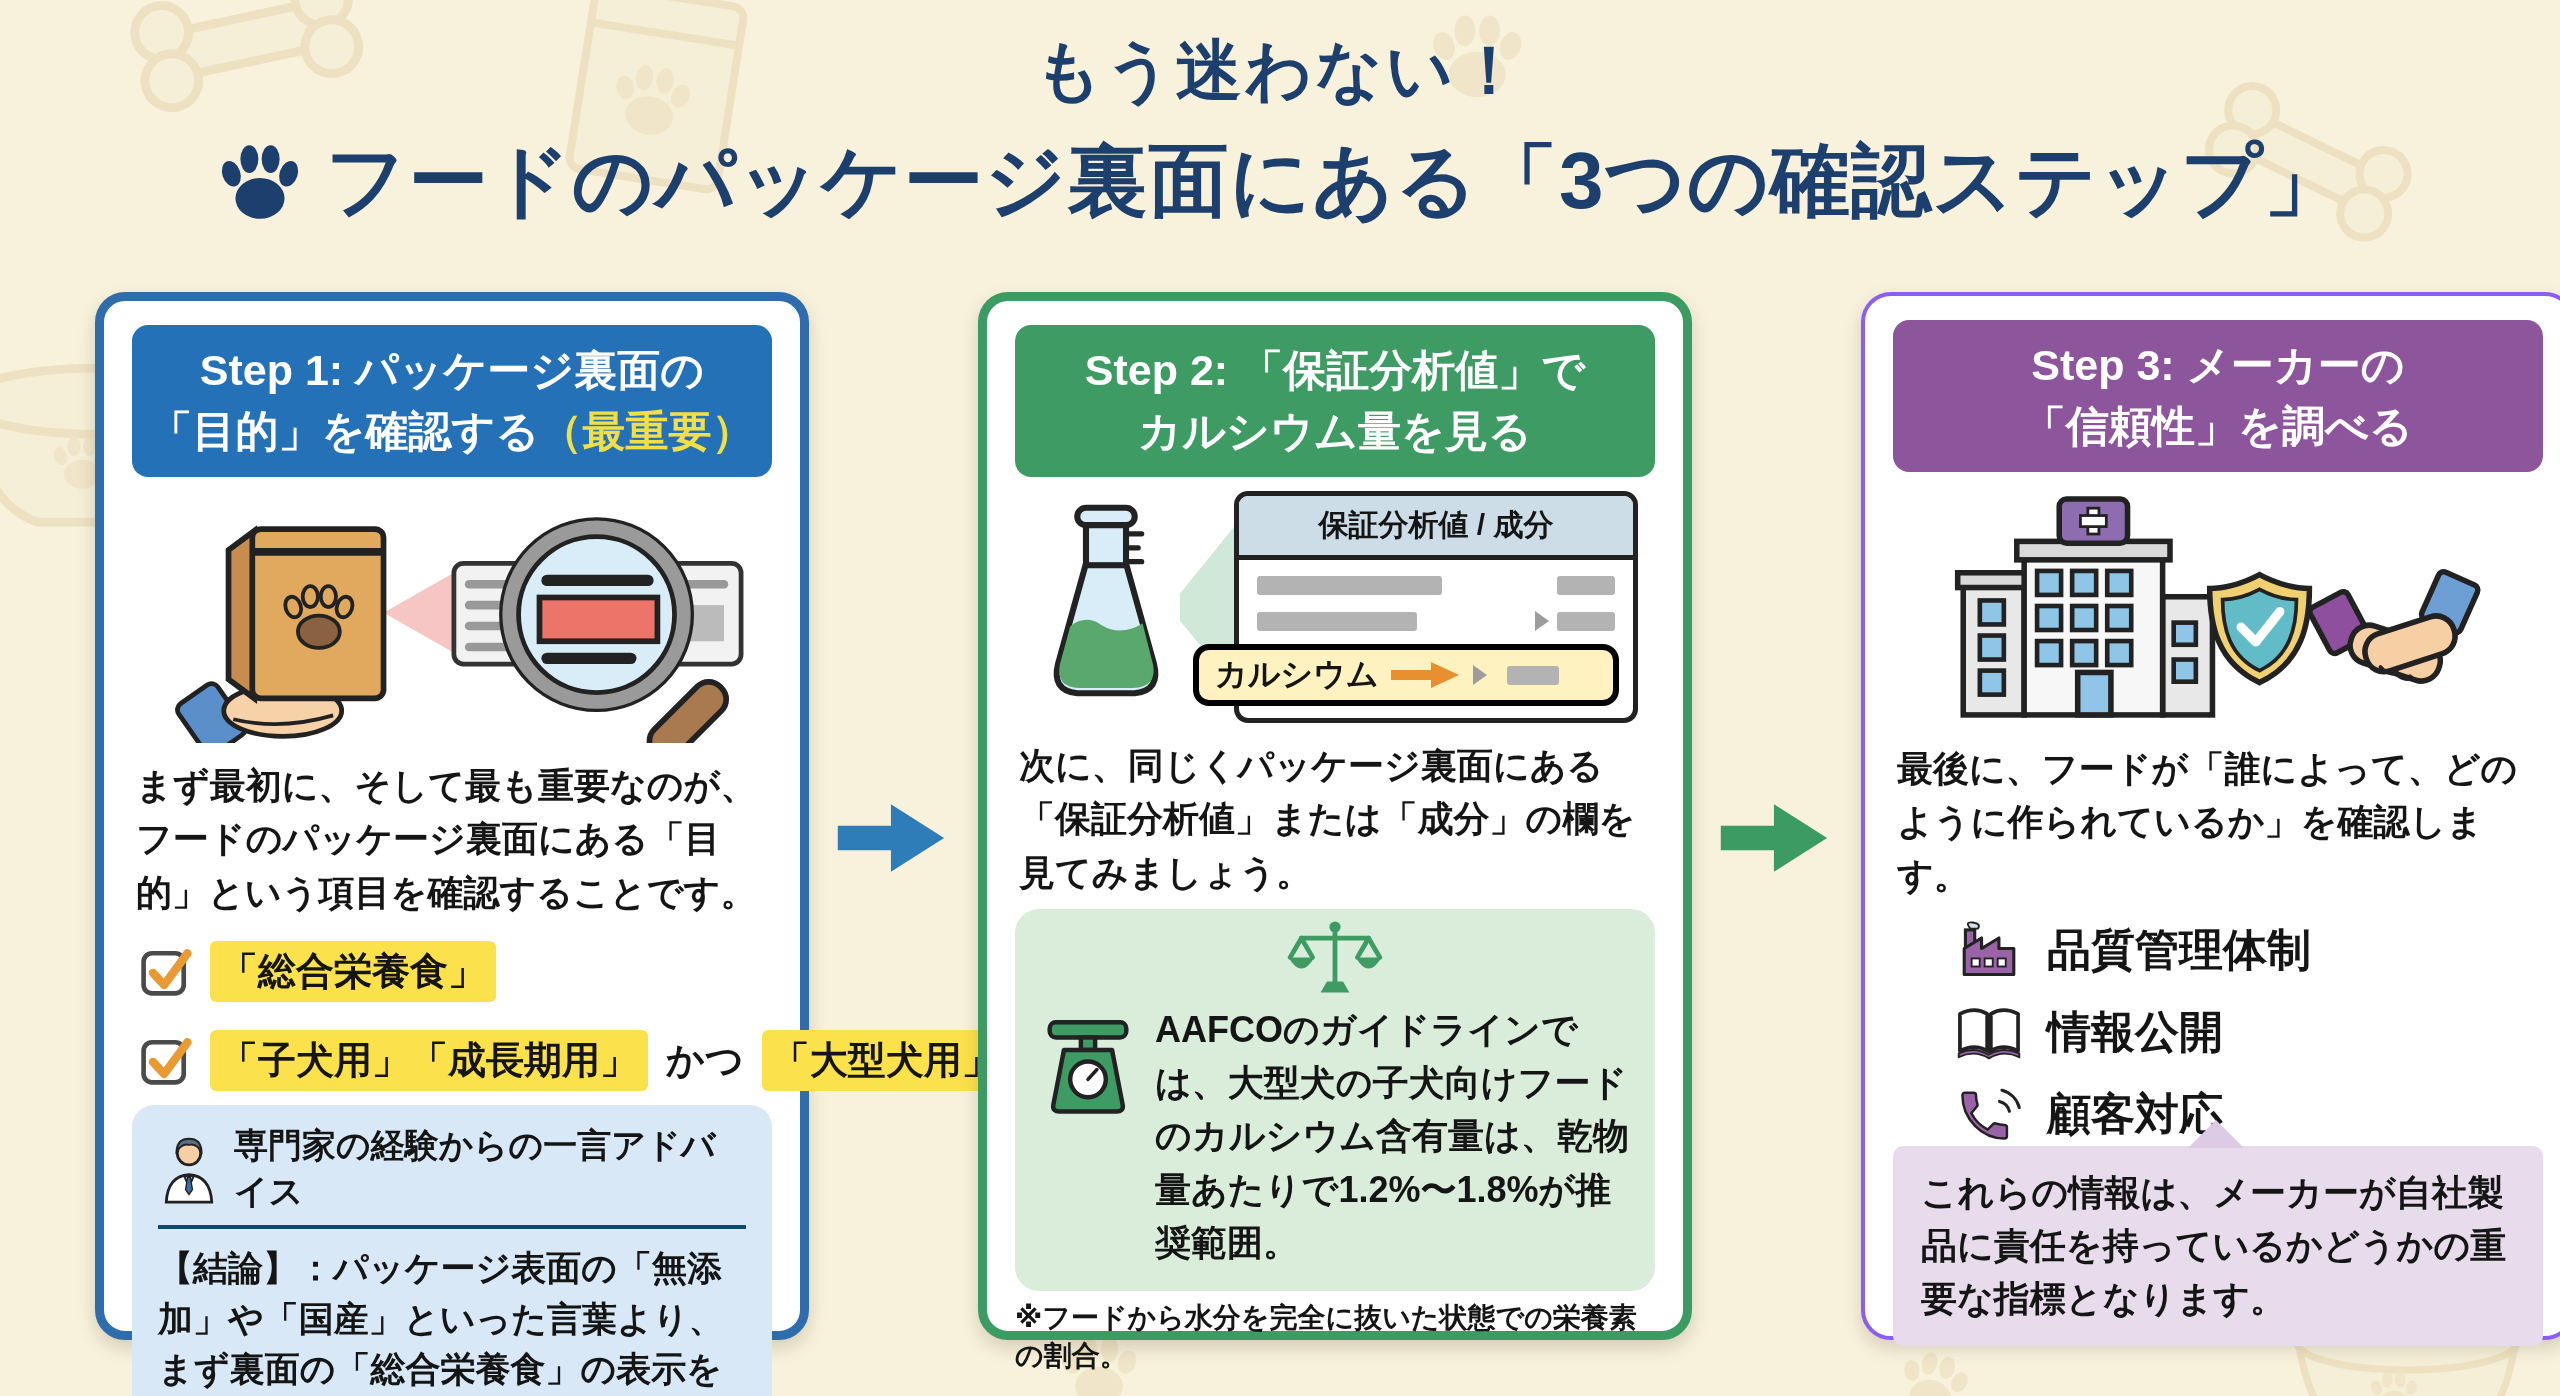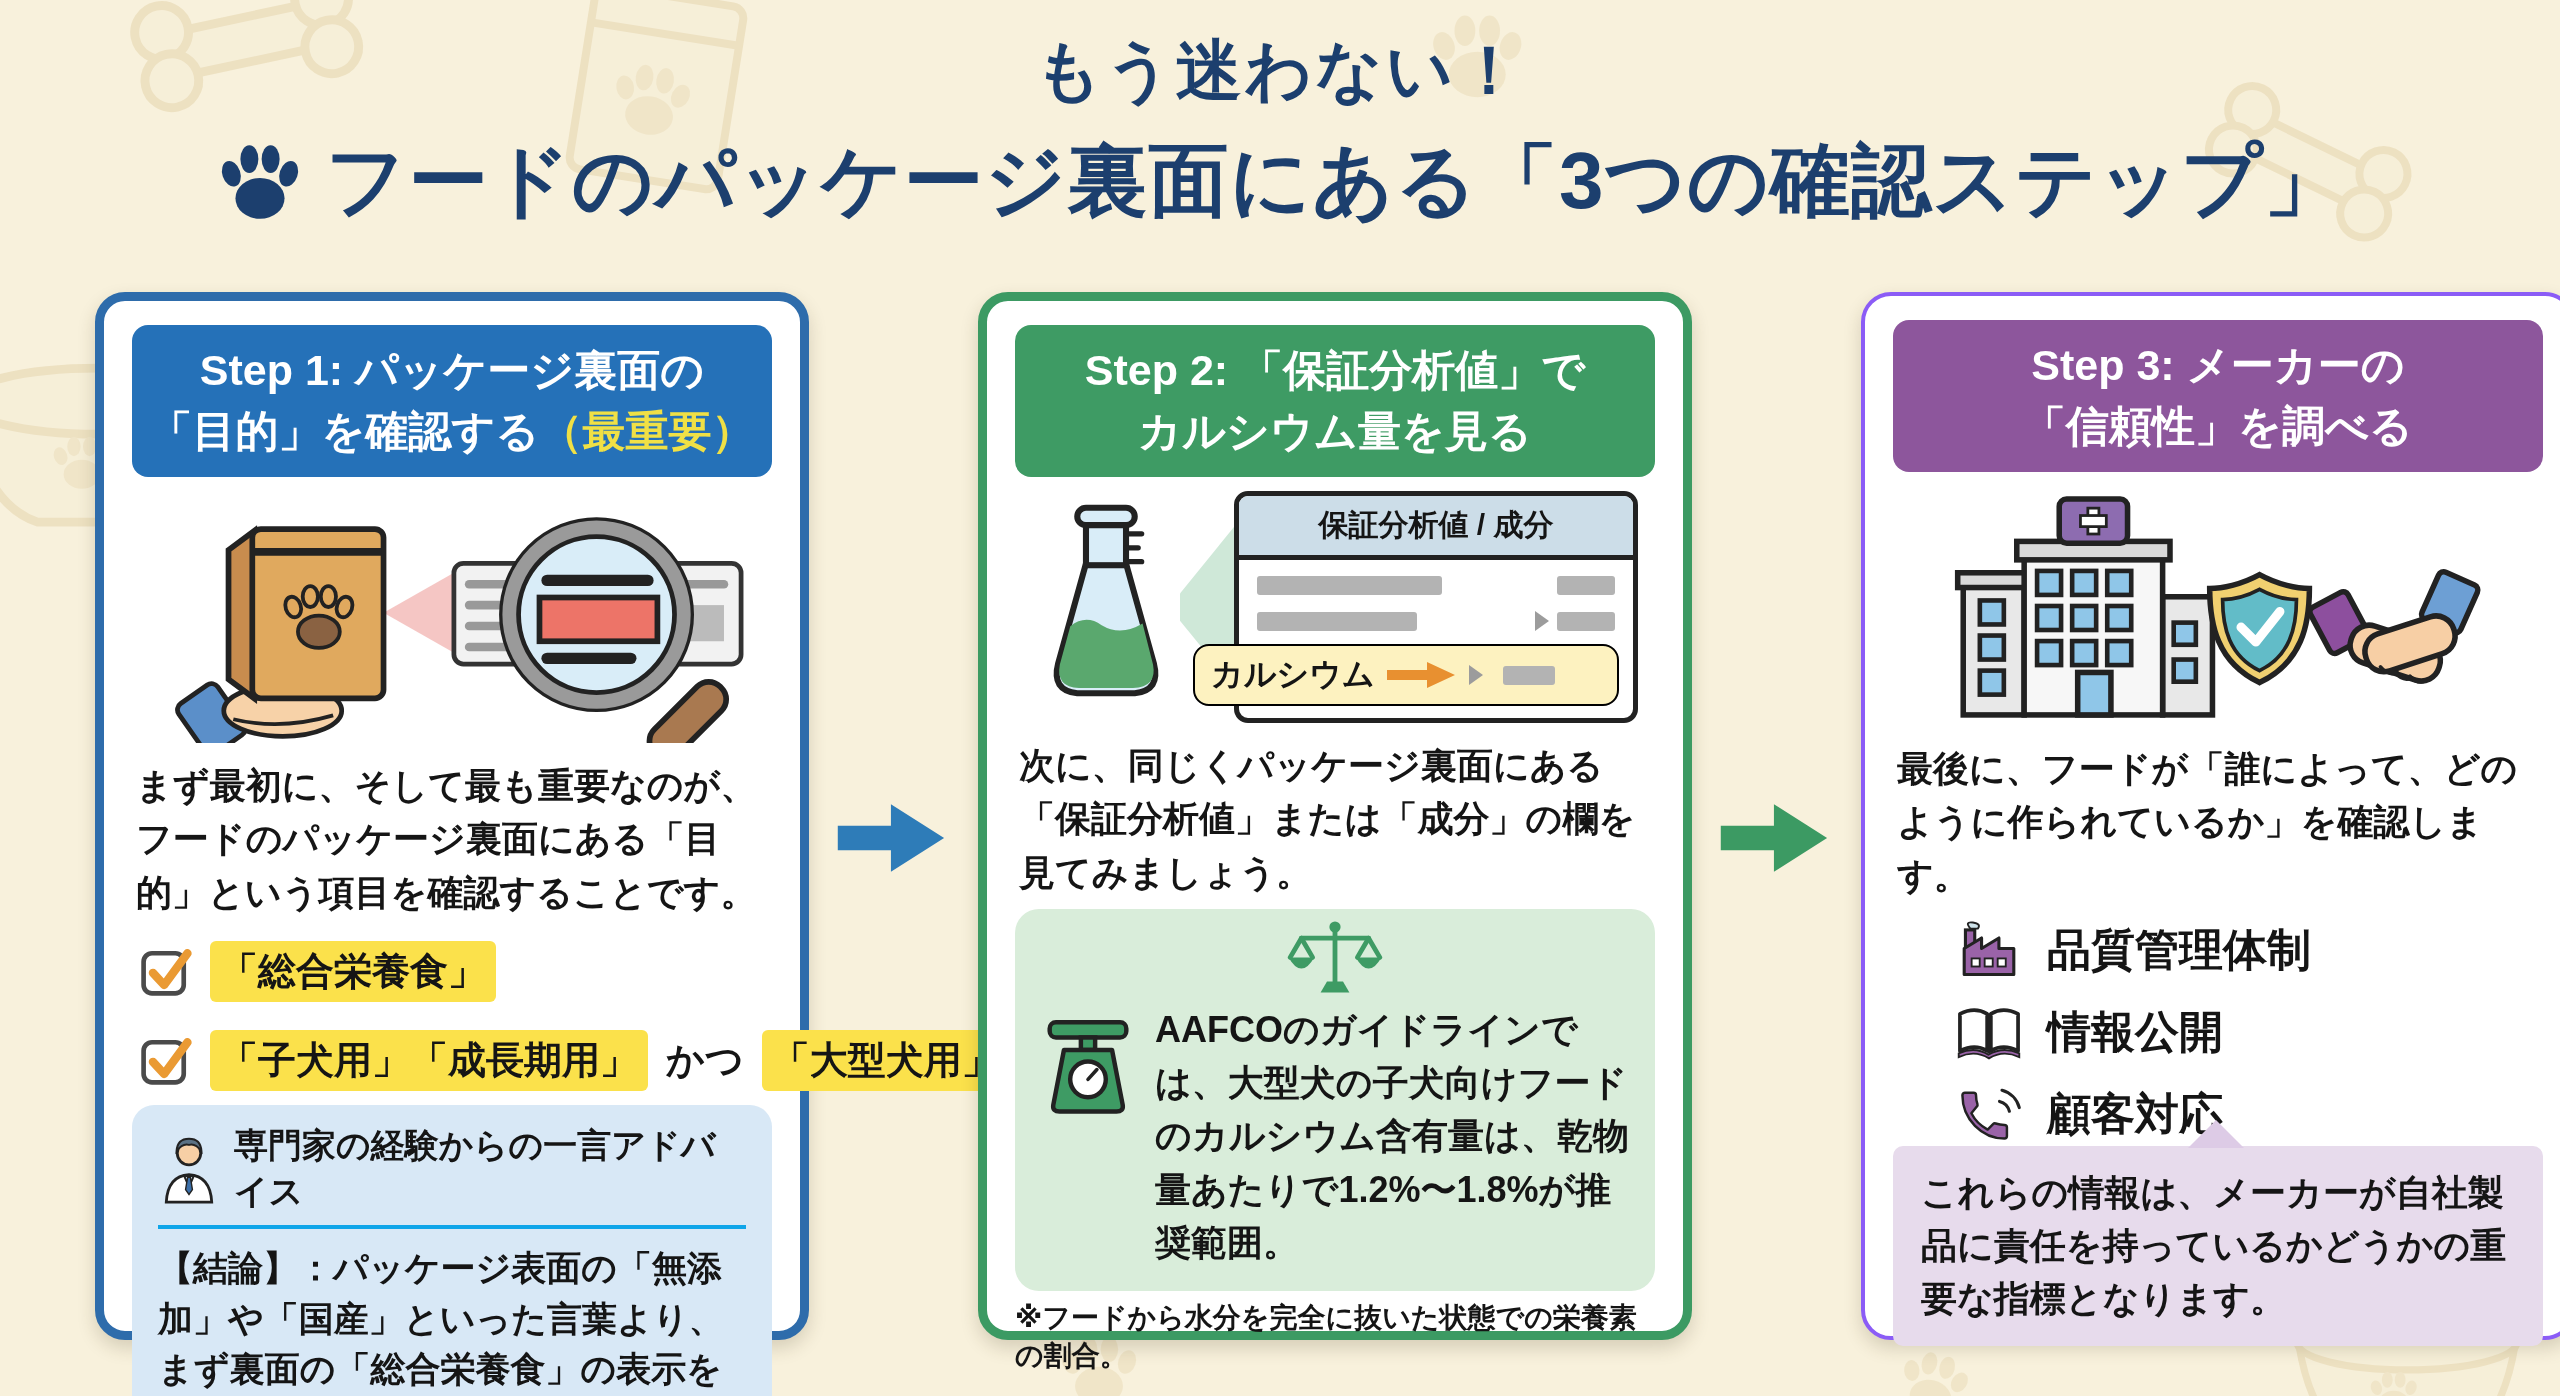--- a/index.html
+++ b/index.html
@@ -41,42 +41,42 @@
 
   .body-text { font-size:36px; font-weight:800; line-height:1.48; margin:12px 4px 8px; }
 
   
   .check-item { display:flex; align-items:center; gap:16px; margin:14px 6px; font-size:38px; font-weight:800; }
   .check-icon { width:56px; height:56px; flex:none; }
   .hl { background:#fbe14b; padding:5px 10px; border-radius:6px; white-space:nowrap; }
   .plain { padding:0 2px; white-space:nowrap; }
 
   .advice { margin-top:auto; background:#d8e8f6; border-radius:22px; padding:18px 26px 22px; }
-  .advice-head { display:flex; align-items:center; gap:14px; border-bottom:4px solid #0ea5e9;
+  .advice-head { display:flex; align-items:center; gap:14px; border-bottom:4px solid #0c4a6e;
                  padding-bottom:10px; margin-bottom:14px; }
   .advice-title { font-size:34px; font-weight:800; }
   .doctor-icon { width:62px; height:70px; flex:none; }
   .advice-body { font-size:35px; font-weight:800; line-height:1.45; }
 
   
   .flask-icon { width:148px; height:212px; flex:none; }
   .beam2 { width:58px; height:170px; background:#cfe8d8; margin-right:-4px;
            clip-path:polygon(0 42%,100% 0,100% 100%,0 58%); }
   .ga-table { width:404px; border:5px solid #222; border-radius:14px; background:#fff;
               position:relative; height:232px; box-sizing:border-box; }
   .ga-header { background:#ccdde8; border-bottom:5px solid #222; border-radius:9px 9px 0 0;
                text-align:center; font-size:30px; font-weight:800; padding:9px 4px; }
   .ga-rows { padding:16px 18px 0; display:flex; flex-direction:column; gap:16px; }
   .ga-row { display:flex; align-items:center; justify-content:space-between; }
   .bar { background:#b3b3b3; height:19px; border-radius:3px; }
   .tri { width:0; height:0; border-top:10px solid transparent; border-bottom:10px solid transparent;
          border-left:14px solid #9c9c9c; margin-right:8px; }
   .ga-right { display:flex; align-items:center; }
   .ga-highlight { position:absolute; left:-46px; right:14px; bottom:12px; height:62px;
-                  background:#fdf2c0; border:2px solid #000000; border-radius:16px;
+                  background:#fdf2c0; border:6px solid #000000; border-radius:16px;
                   display:flex; align-items:center; gap:12px; padding:0 16px; box-sizing:border-box; }
   .ga-highlight-label { font-size:32px; font-weight:800; }
   .orange-arrow-icon { width:70px; height:30px; }
 
   .green-panel { background:#d9edda; border-radius:24px; padding:10px 24px 22px; margin-top:2px; }
   .balance-icon { display:block; width:96px; height:80px; margin:0 auto 4px; }
   .panel-row { display:flex; gap:18px; align-items:flex-start; }
   .scale-icon { width:98px; height:102px; flex:none; margin-top:12px; }
   .panel-text { font-size:36px; font-weight:800; line-height:1.48; }
 

